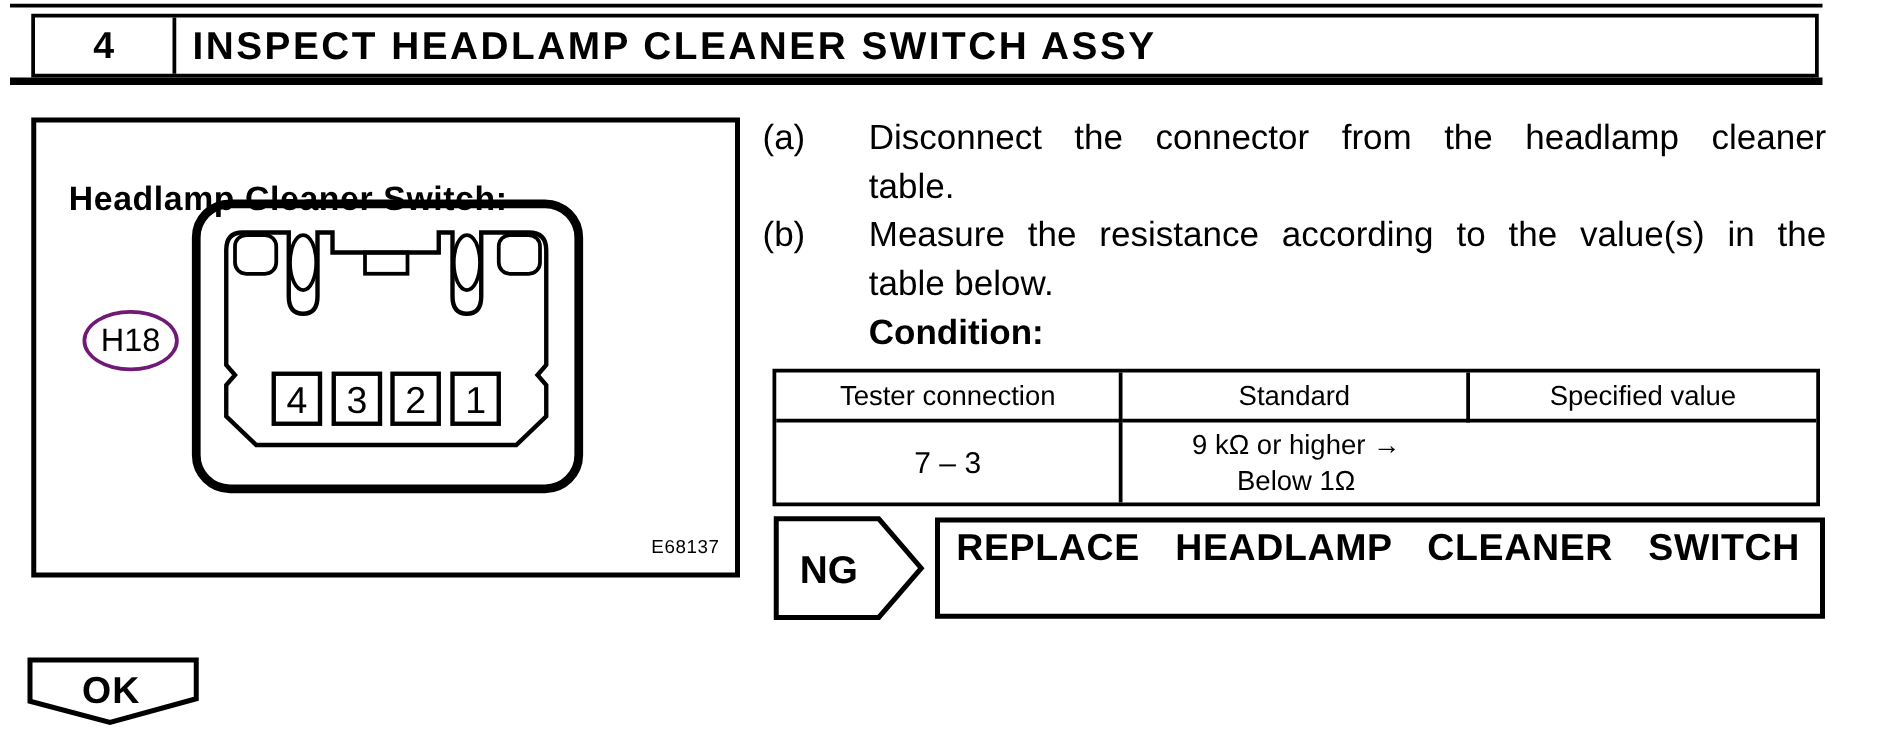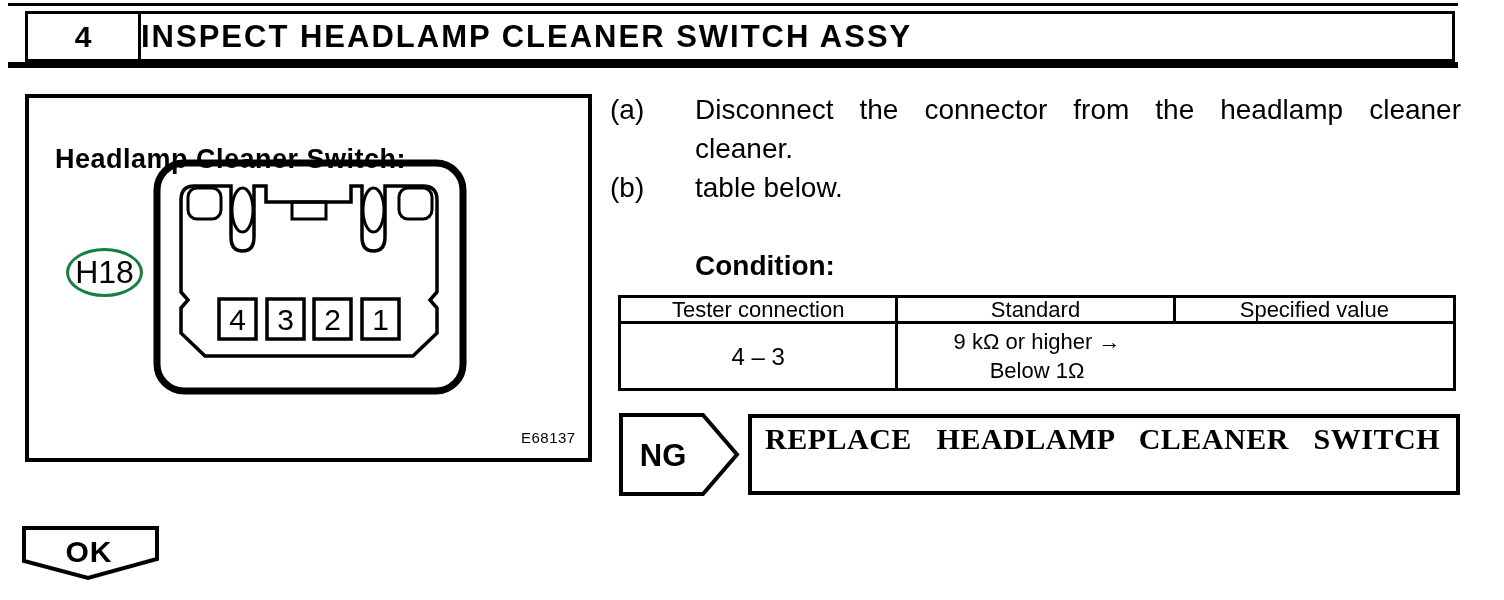--- a/index.html
+++ b/index.html
@@ -9,55 +9,55 @@
     overflow:hidden;
   }
   #page * { box-sizing:border-box; }
   .abs { position:absolute; }
 
   
   .top-rule { left:8px; top:3px; width:1450px; height:3px; background:#000; }
   .step-header { left:25px; top:11px; width:1430px; height:51px; border:3px solid #000; display:flex; }
   .step-num-cell { width:113px; border-right:3px solid #000; display:flex; align-items:center; justify-content:center;
                    font-size:30px; font-weight:bold; }
-  .step-title-cell { flex:1; display:flex; align-items:center; padding-left:0;
+  .step-title-cell { flex:1; display:flex; align-items:center; padding-left:13px;
                      font-size:31px; font-weight:bold; letter-spacing:2px; white-space:nowrap; }
   .bottom-rule { left:8px; top:62px; width:1450px; height:6px; background:#000; }
 
   
   .figure-box { left:25px; top:94px; width:567px; height:368px; border:4px solid #000; }
   .figure-title { position:absolute; left:26px; top:22px; font-size:27px; font-weight:bold; letter-spacing:0.5px;margin-top:24px; }
   .connector-ellipse { position:absolute; left:37px; top:150px; width:77px; height:49px;
-                       border:3px solid #15803d; border-radius:50%;
-                       display:flex; align-items:center; justify-content:center; font-size:32px; }
+                       border:3px solid #701a75; border-radius:50%;
+                       display:flex; align-items:center; justify-content:center; font-size:26px; }
   .figure-code { position:absolute; left:492px; top:331px; font-size:15px; letter-spacing:0.5px; }
   .connector-svg { position:absolute; left:115px; top:56px; }
 
   
   .bodyline { height:39px; line-height:39px; font-size:28px; white-space:nowrap; }
   .jline { white-space:normal; text-align:justify; text-align-last:justify; }
   .step-label-a { left:610px; top:90px; }
   .step-text-a  { left:695px; top:90px; width:766px; }
   .step-label-b { left:610px; top:168px; }
   .step-text-b  { left:695px; top:168px; width:766px; }
   .standard-label { left:695px; top:246px; font-weight:bold; }
 
   
   .spec-table { left:618px; top:295px; width:838px; border:3px solid #000;
                 display:grid; grid-template-columns:1fr 1fr 1fr; }
   .spec-table .cell { display:flex; align-items:center; justify-content:center; text-align:center; }
-  .spec-table .th { height:26px; border-bottom:3px solid #000; font-size:22px; }
+  .spec-table .th { height:40px; border-bottom:3px solid #000; font-size:22px; }
   .spec-table .td { height:64px; font-size:22px; line-height:29px; white-space:pre-line; }
   .spec-table .vr { border-right:3px solid #000; }
   .td-conn { font-size:24px !important; }
 
   
   .ng-svg { left:615px; top:410px; }
   .ng-action-box { left:748px; top:414px; width:712px; height:81px; border:4px solid #000;
-                   padding:6px 16px 0 13px;font-family:Liberation Serif, serif; }
+                   padding:6px 16px 0 13px; }
   .ng-action-line { height:30px; line-height:30px; font-size:30px; font-weight:bold; letter-spacing:0.5px; }
 
   
   .ok-svg { left:16px; top:520px; }
 
   svg text { font-family:"Liberation Sans","DejaVu Sans",sans-serif; fill:#000; }
 </style>
 </head>
 <body>
 
@@ -103,33 +103,34 @@
       <text x="328.5" y="326" text-anchor="middle" font-size="30">2</text>
       <text x="376.5" y="326" text-anchor="middle" font-size="30">1</text>
     </svg>
 
     <div class="figure-code">E68137</div>
   </div>
 
   <div class="abs bodyline step-label-a">(a)</div>
   <div class="abs step-text-a">
     <div class="bodyline jline">Disconnect the connector from the headlamp cleaner</div>
-    <div class="bodyline">cleaner.</div>
+    <div class="bodyline">table.</div>
   </div>
   <div class="abs bodyline step-label-b">(b)</div>
   <div class="abs step-text-b">
+    <div class="bodyline jline">Measure the resistance according to the value(s) in the</div>
     <div class="bodyline">table below.</div>
   </div>
   <div class="abs bodyline standard-label">Condition:</div>
 
   <div class="abs spec-table">
     <div class="cell th vr">Tester connection</div>
     <div class="cell th vr">Standard</div>
     <div class="cell th">Specified value</div>
-    <div class="cell td vr td-conn">4 – 3</div>
+    <div class="cell td vr td-conn">7 – 3</div>
     <div class="cell td">9 kΩ or higher →
 Below 1Ω</div>
   </div>
 
   <svg class="abs ng-svg" width="130" height="90" viewBox="615 410 130 90">
     <polygon points="621,415 703,415 737,454.5 703,494 621,494" fill="#fff" stroke="#000" stroke-width="4"></polygon>
     <text x="663" y="466" text-anchor="middle" font-size="31" font-weight="bold">NG</text>
   </svg>
   <div class="abs ng-action-box">
     <div class="ng-action-line jline">REPLACE HEADLAMP CLEANER SWITCH</div>

